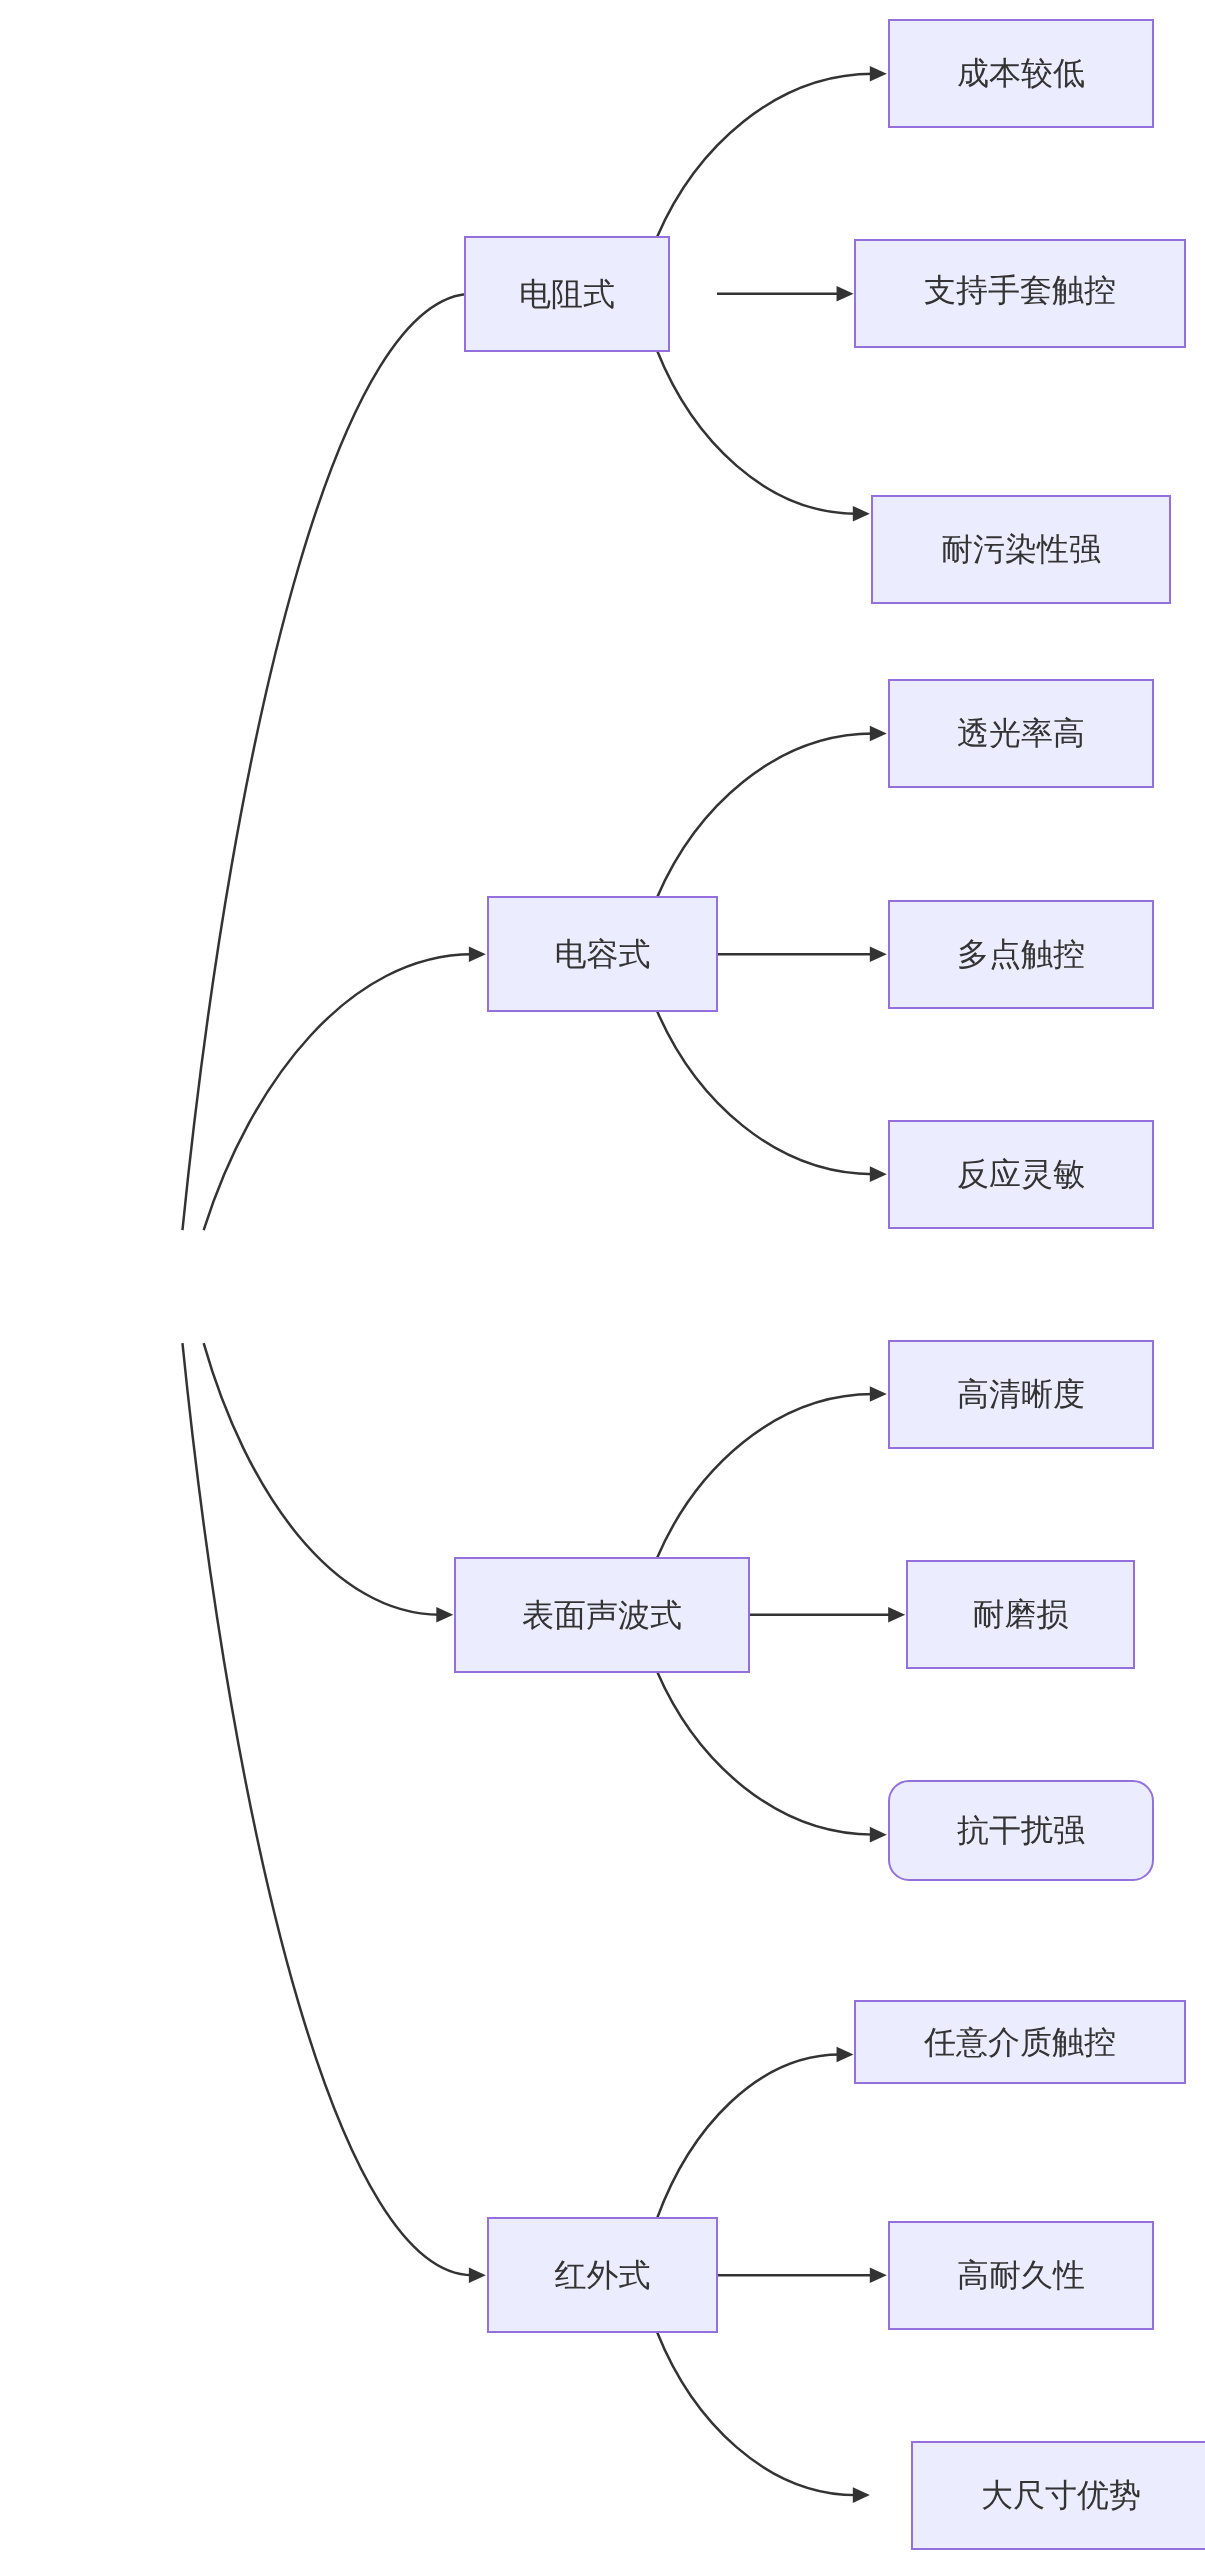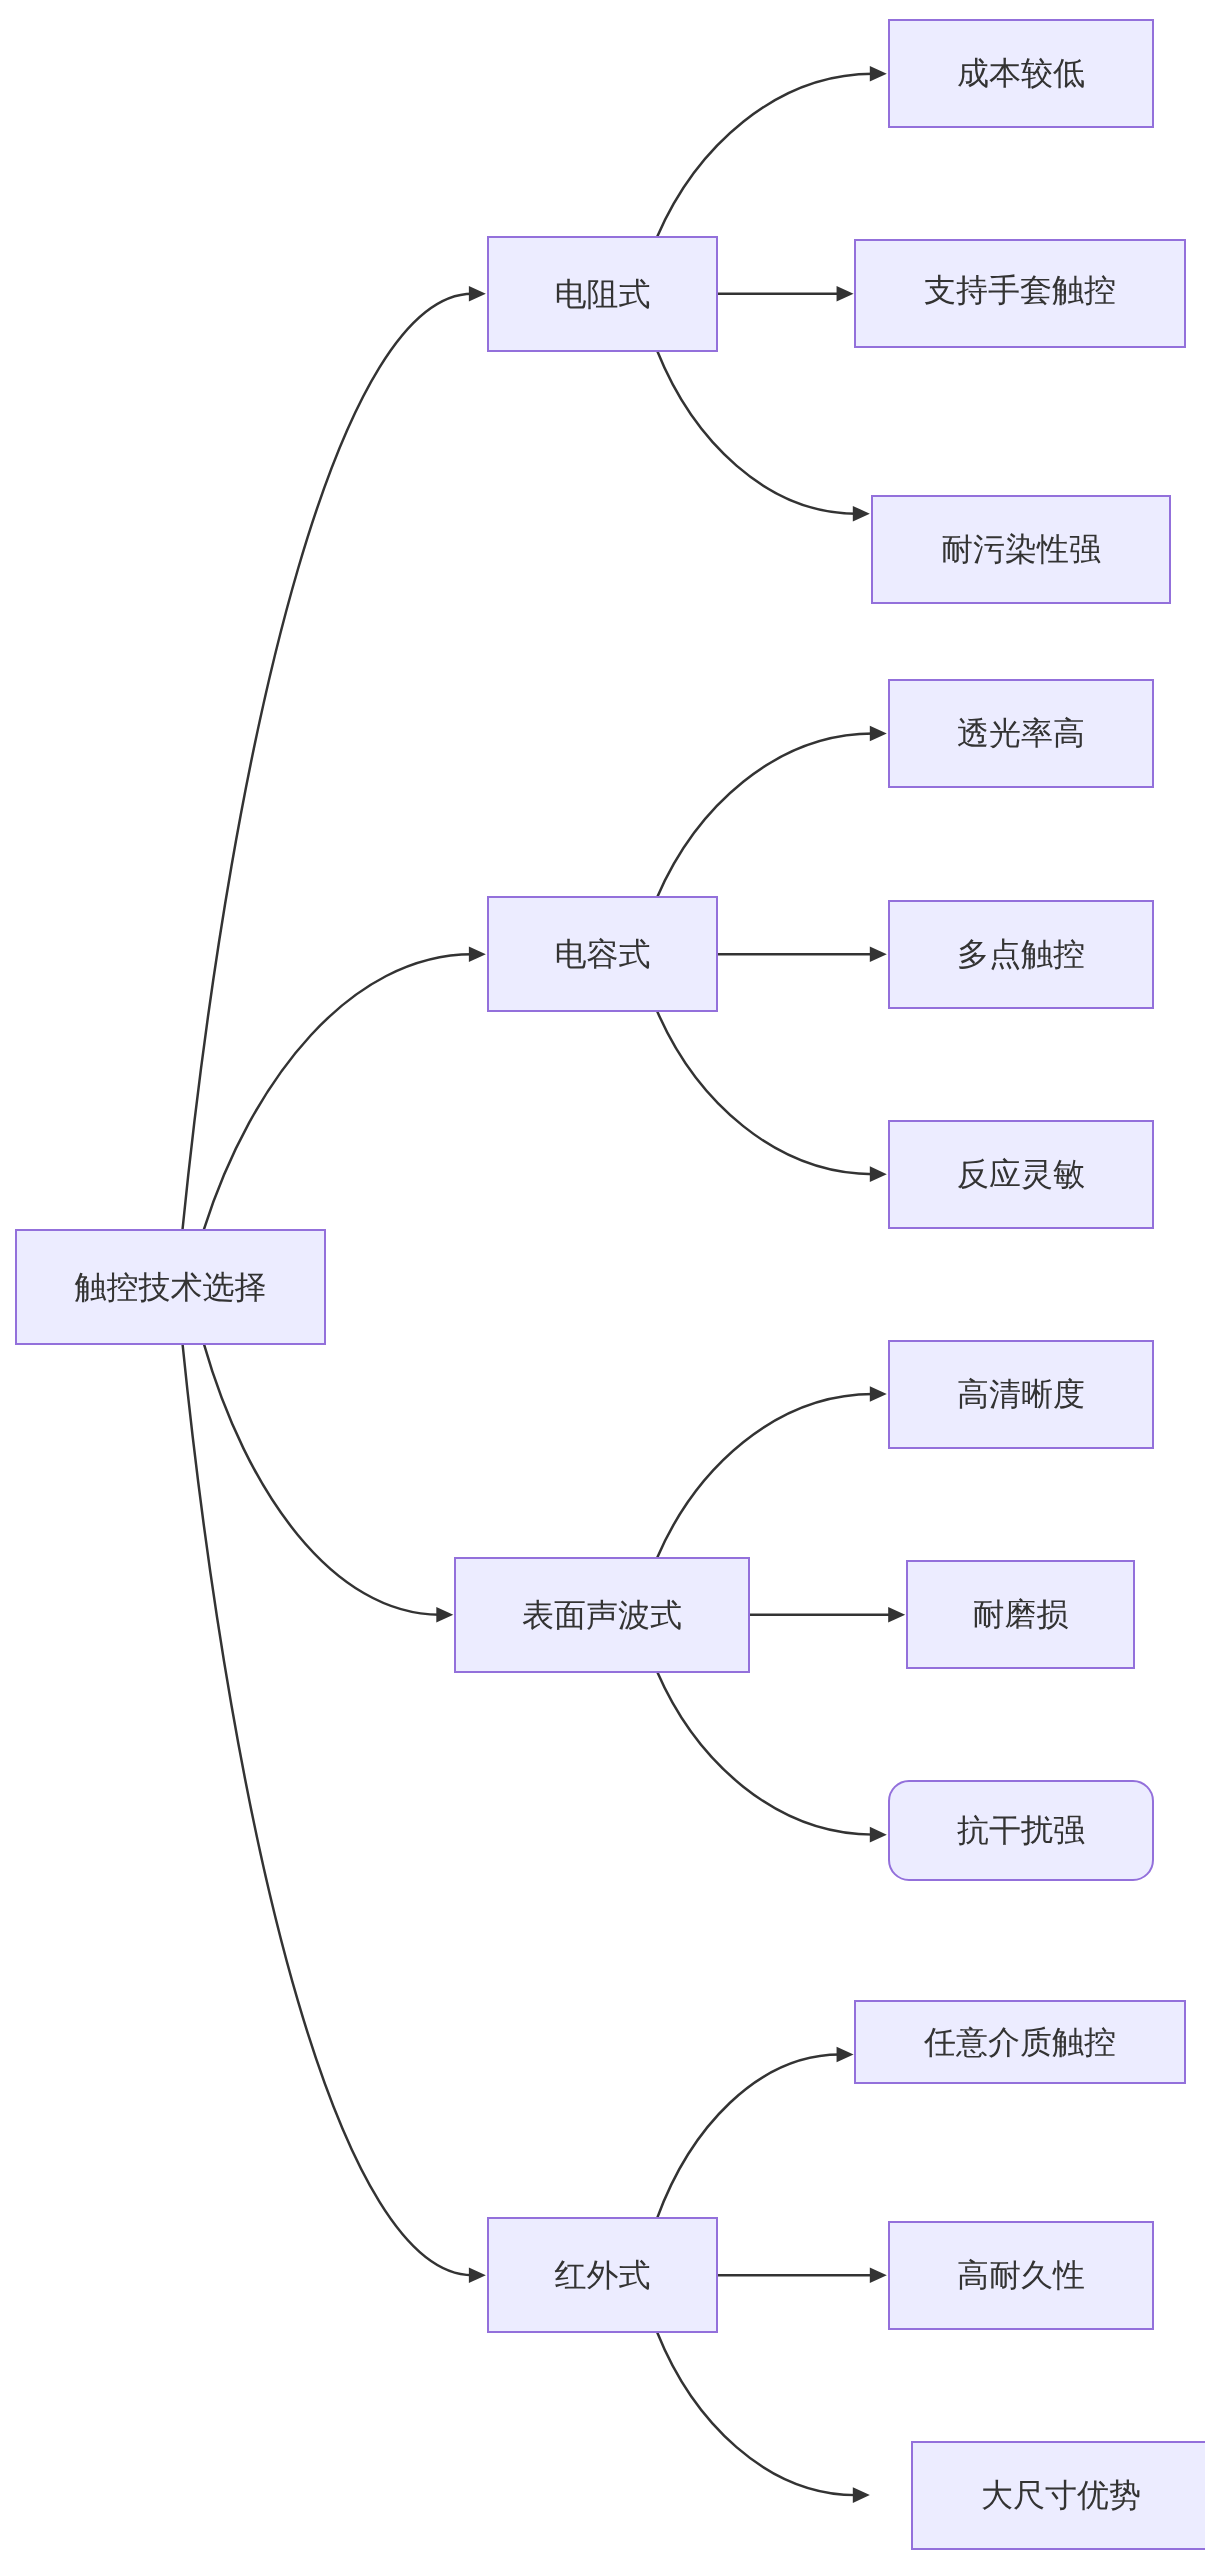--- a/index.html
+++ b/index.html
@@ -96,24 +96,21 @@
       <g>
         <path class="edge-path" d="M 1014 3217 L 1235 3217"></path>
         <polygon class="arrow-head" points="1254,3217 1230,3206 1230,3228"></polygon>
       </g>
       <g>
         <path class="edge-path" d="M 929 3297 C 979.8 3424.1, 1084.1 3528.0, 1211 3528"></path>
         <polygon class="arrow-head" points="1230,3528 1206,3517 1206,3539"></polygon>
       </g>
     </svg>
 
-<div class="node" style="left: 15px; top: 1229px; width: 311px; height: 116px;">
-      <span>触控技术选择</span>
-    </div>
-    <div class="node" style="left: 487px; top: 236px; width: 231px; height: 116px;">
+    <div class="node" style="left: 464px; top: 236px; width: 206px; height: 116px;">
       <span>电阻式</span>
     </div>
     <div class="node" style="left: 888px; top: 19px; width: 266px; height: 109px;">
       <span>成本较低</span>
     </div>
     <div class="node" style="left: 854px; top: 239px; width: 332px; height: 109px; font-family: Liberation Mono, monospace;">
       <span>支持手套触控</span>
     </div>
     <div class="node" style="left: 871px; top: 459px; width: 300px; height: 109px; margin-top: 36px;">
       <span>耐污染性强</span>

